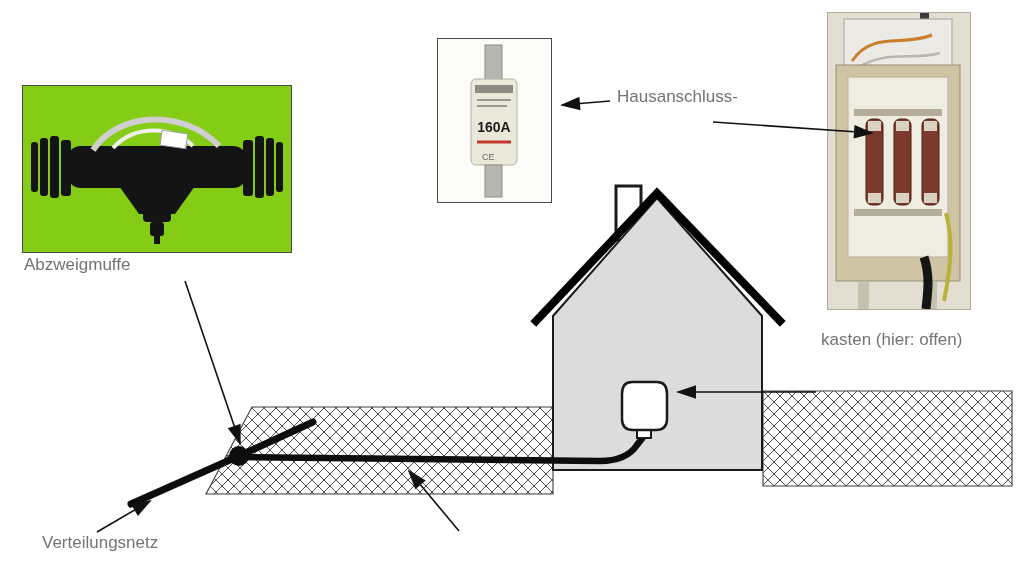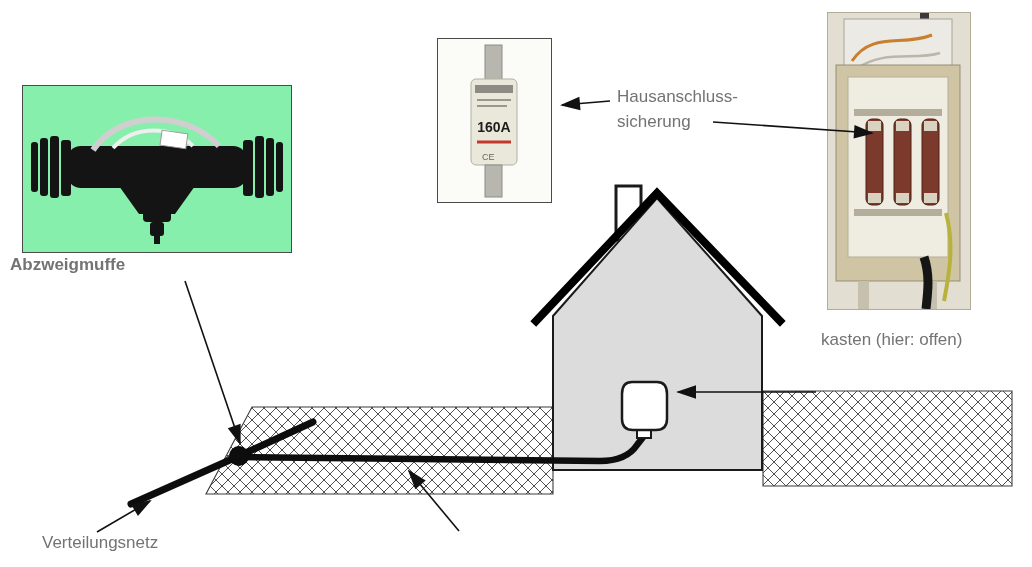--- a/index.html
+++ b/index.html
@@ -1,20 +1,20 @@
 <!DOCTYPE html>
 <html lang="de"><head>
 <meta charset="utf-8">
 <style>
   html,body{margin:0;padding:0;background:#fff;}
   .canvas{
     position:relative;width:1032px;height:567px;background:#ffffff;
     font-family:"Liberation Sans",sans-serif;overflow:hidden;
   }
-  .photo{position:absolute;background:#86efac;z-index:1;}
+  .photo{position:absolute;background:#84cc16;z-index:1;}
   .photo svg{display:block;}
   .photo--muffe{left:22px;top:85px;width:268px;height:166px;border:1px solid #4a4a4a;}
   .photo--fuse{left:437px;top:38px;width:113px;height:163px;border:1px solid #4a4a4a;}
   .photo--box{left:827px;top:12px;width:142px;height:296px;border:1px solid #b3ac99;}
   .overlay{position:absolute;left:0;top:0;z-index:2;pointer-events:none;}
   .label{
     position:absolute;z-index:3;color:#737373;font-size:17px;line-height:25px;
     white-space:nowrap;
   }
   .label div{white-space:nowrap;}
@@ -125,25 +125,24 @@
     <g stroke="#111" stroke-width="1.6" fill="none">
       <path d="M185,281 L240,443" marker-end="url(#arrow)"></path>
       <path d="M610,101 L562,105" marker-end="url(#arrow)"></path>
       <path d="M713,122 L872,133" marker-end="url(#arrow)"></path>
       <path d="M816,392 L678,392" marker-end="url(#arrow)"></path>
       <path d="M97,532 L150,501" marker-end="url(#arrow)"></path>
       <path d="M459,531 L409,471" marker-end="url(#arrow)"></path>
     </g>
   </svg>
 
-  <div class="label" style="left:10px;top:252px;font-weight:bold;">Abzweigmuffe</div>
+  <div class="label" style="left:24px;top:252px;">Abzweigmuffe</div>
 
   <div class="label" style="left:617px;top:84px;">
     <div>Hausanschluss-</div>
-    <div>sicherung</div>
   </div>
 
   <div class="label" style="left:821px;top:327px;">
     <div>kasten (hier: offen)</div>
   </div>
 
   <div class="label" style="left:42px;top:530px;">Verteilungsnetz</div>
 
 
 </div>

